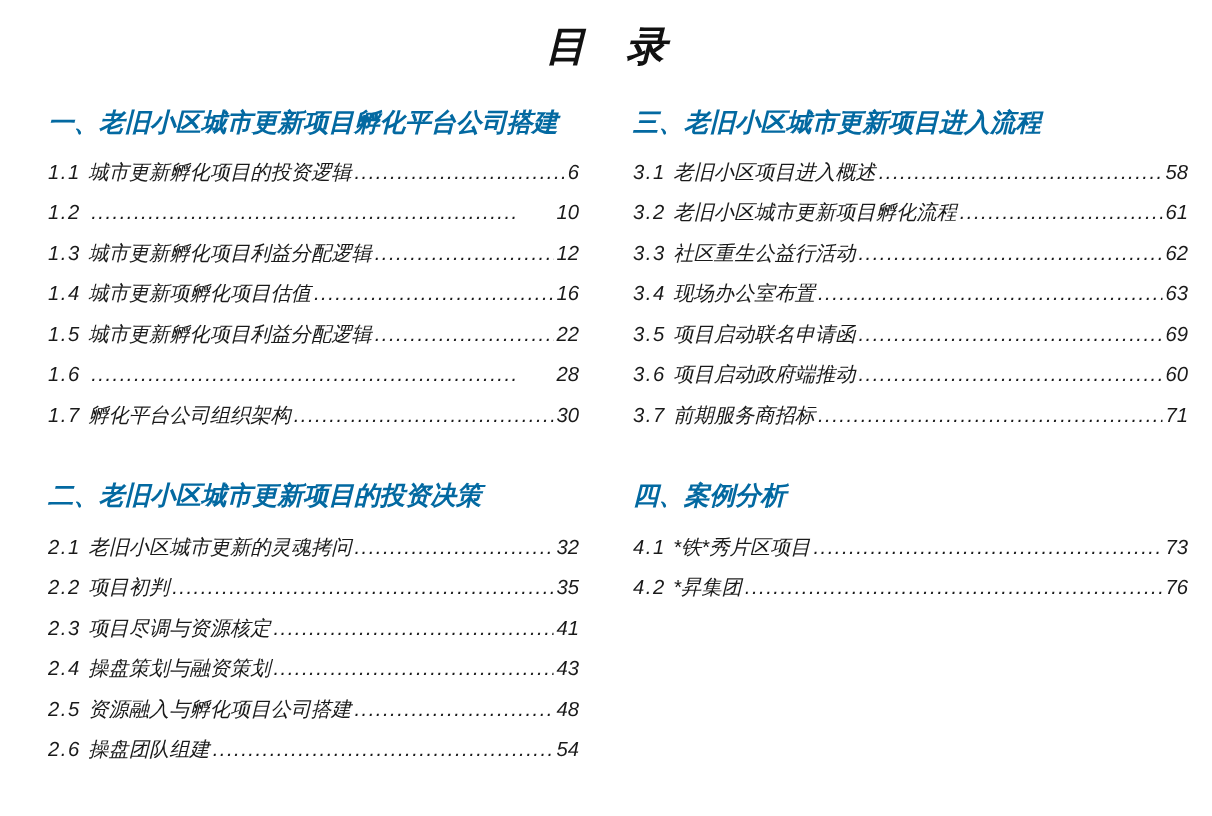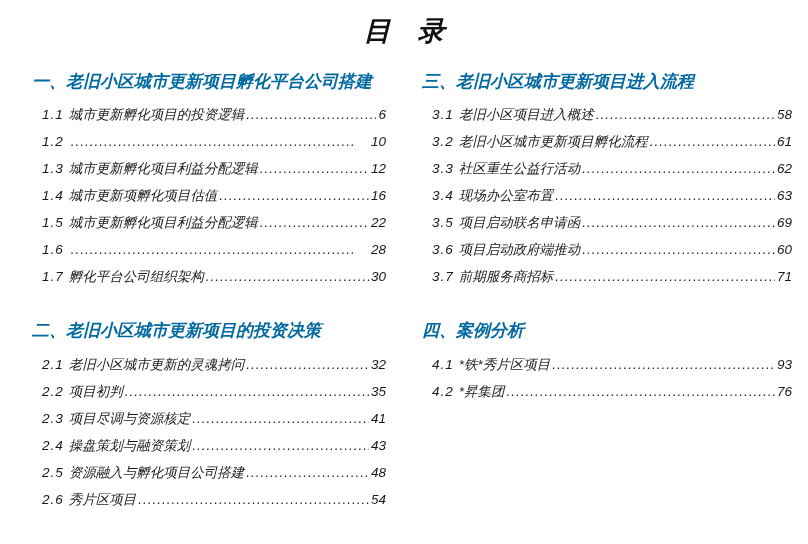--- a/index.html
+++ b/index.html
@@ -62,21 +62,20 @@
     margin-top: 28px;
   }
   .entry {
     display: flex;
     align-items: center;
     font-size: 13.5px;
     line-height: 2.0;
     color: #1a1a1a;
     white-space: nowrap;
     overflow: hidden;
-    margin-left: 10px;
   }
   .entry .num {
     letter-spacing: 1px;
     margin-right: 5px;
     flex: 0 0 auto;
   }
   .entry .label {
     flex: 0 0 auto;
   }
   .entry .dots {
@@ -168,21 +167,21 @@
           <span class="pg">43</span>
         </div>
         <div class="entry">
           <span class="num">2.5</span>
           <span class="label">资源融入与孵化项目公司搭建</span>
           <span class="dots">............................................................</span>
           <span class="pg">48</span>
         </div>
         <div class="entry">
           <span class="num">2.6</span>
-          <span class="label">秀片区项目</span>
+          <span class="label">操盘团队组建</span>
           <span class="dots">............................................................</span>
           <span class="pg">54</span>
         </div>
       </div>
 
     <div class="col col-right">
         <div class="chap">三、老旧小区城市更新项目进入流程</div>
         <div class="entry">
           <span class="num">3.1</span>
           <span class="label">老旧小区项目进入概述</span>
@@ -223,21 +222,21 @@
           <span class="num">3.7</span>
           <span class="label">前期服务商招标</span>
           <span class="dots">............................................................</span>
           <span class="pg">71</span>
         </div>
         <div class="chap spaced">四、案例分析</div>
         <div class="entry">
           <span class="num">4.1</span>
           <span class="label">*铁*秀片区项目</span>
           <span class="dots">............................................................</span>
-          <span class="pg">93</span>
+          <span class="pg">73</span>
         </div>
         <div class="entry">
           <span class="num">4.2</span>
           <span class="label">*昇集团</span>
           <span class="dots">............................................................</span>
           <span class="pg">76</span>
         </div>
       </div>
 
   </div>

